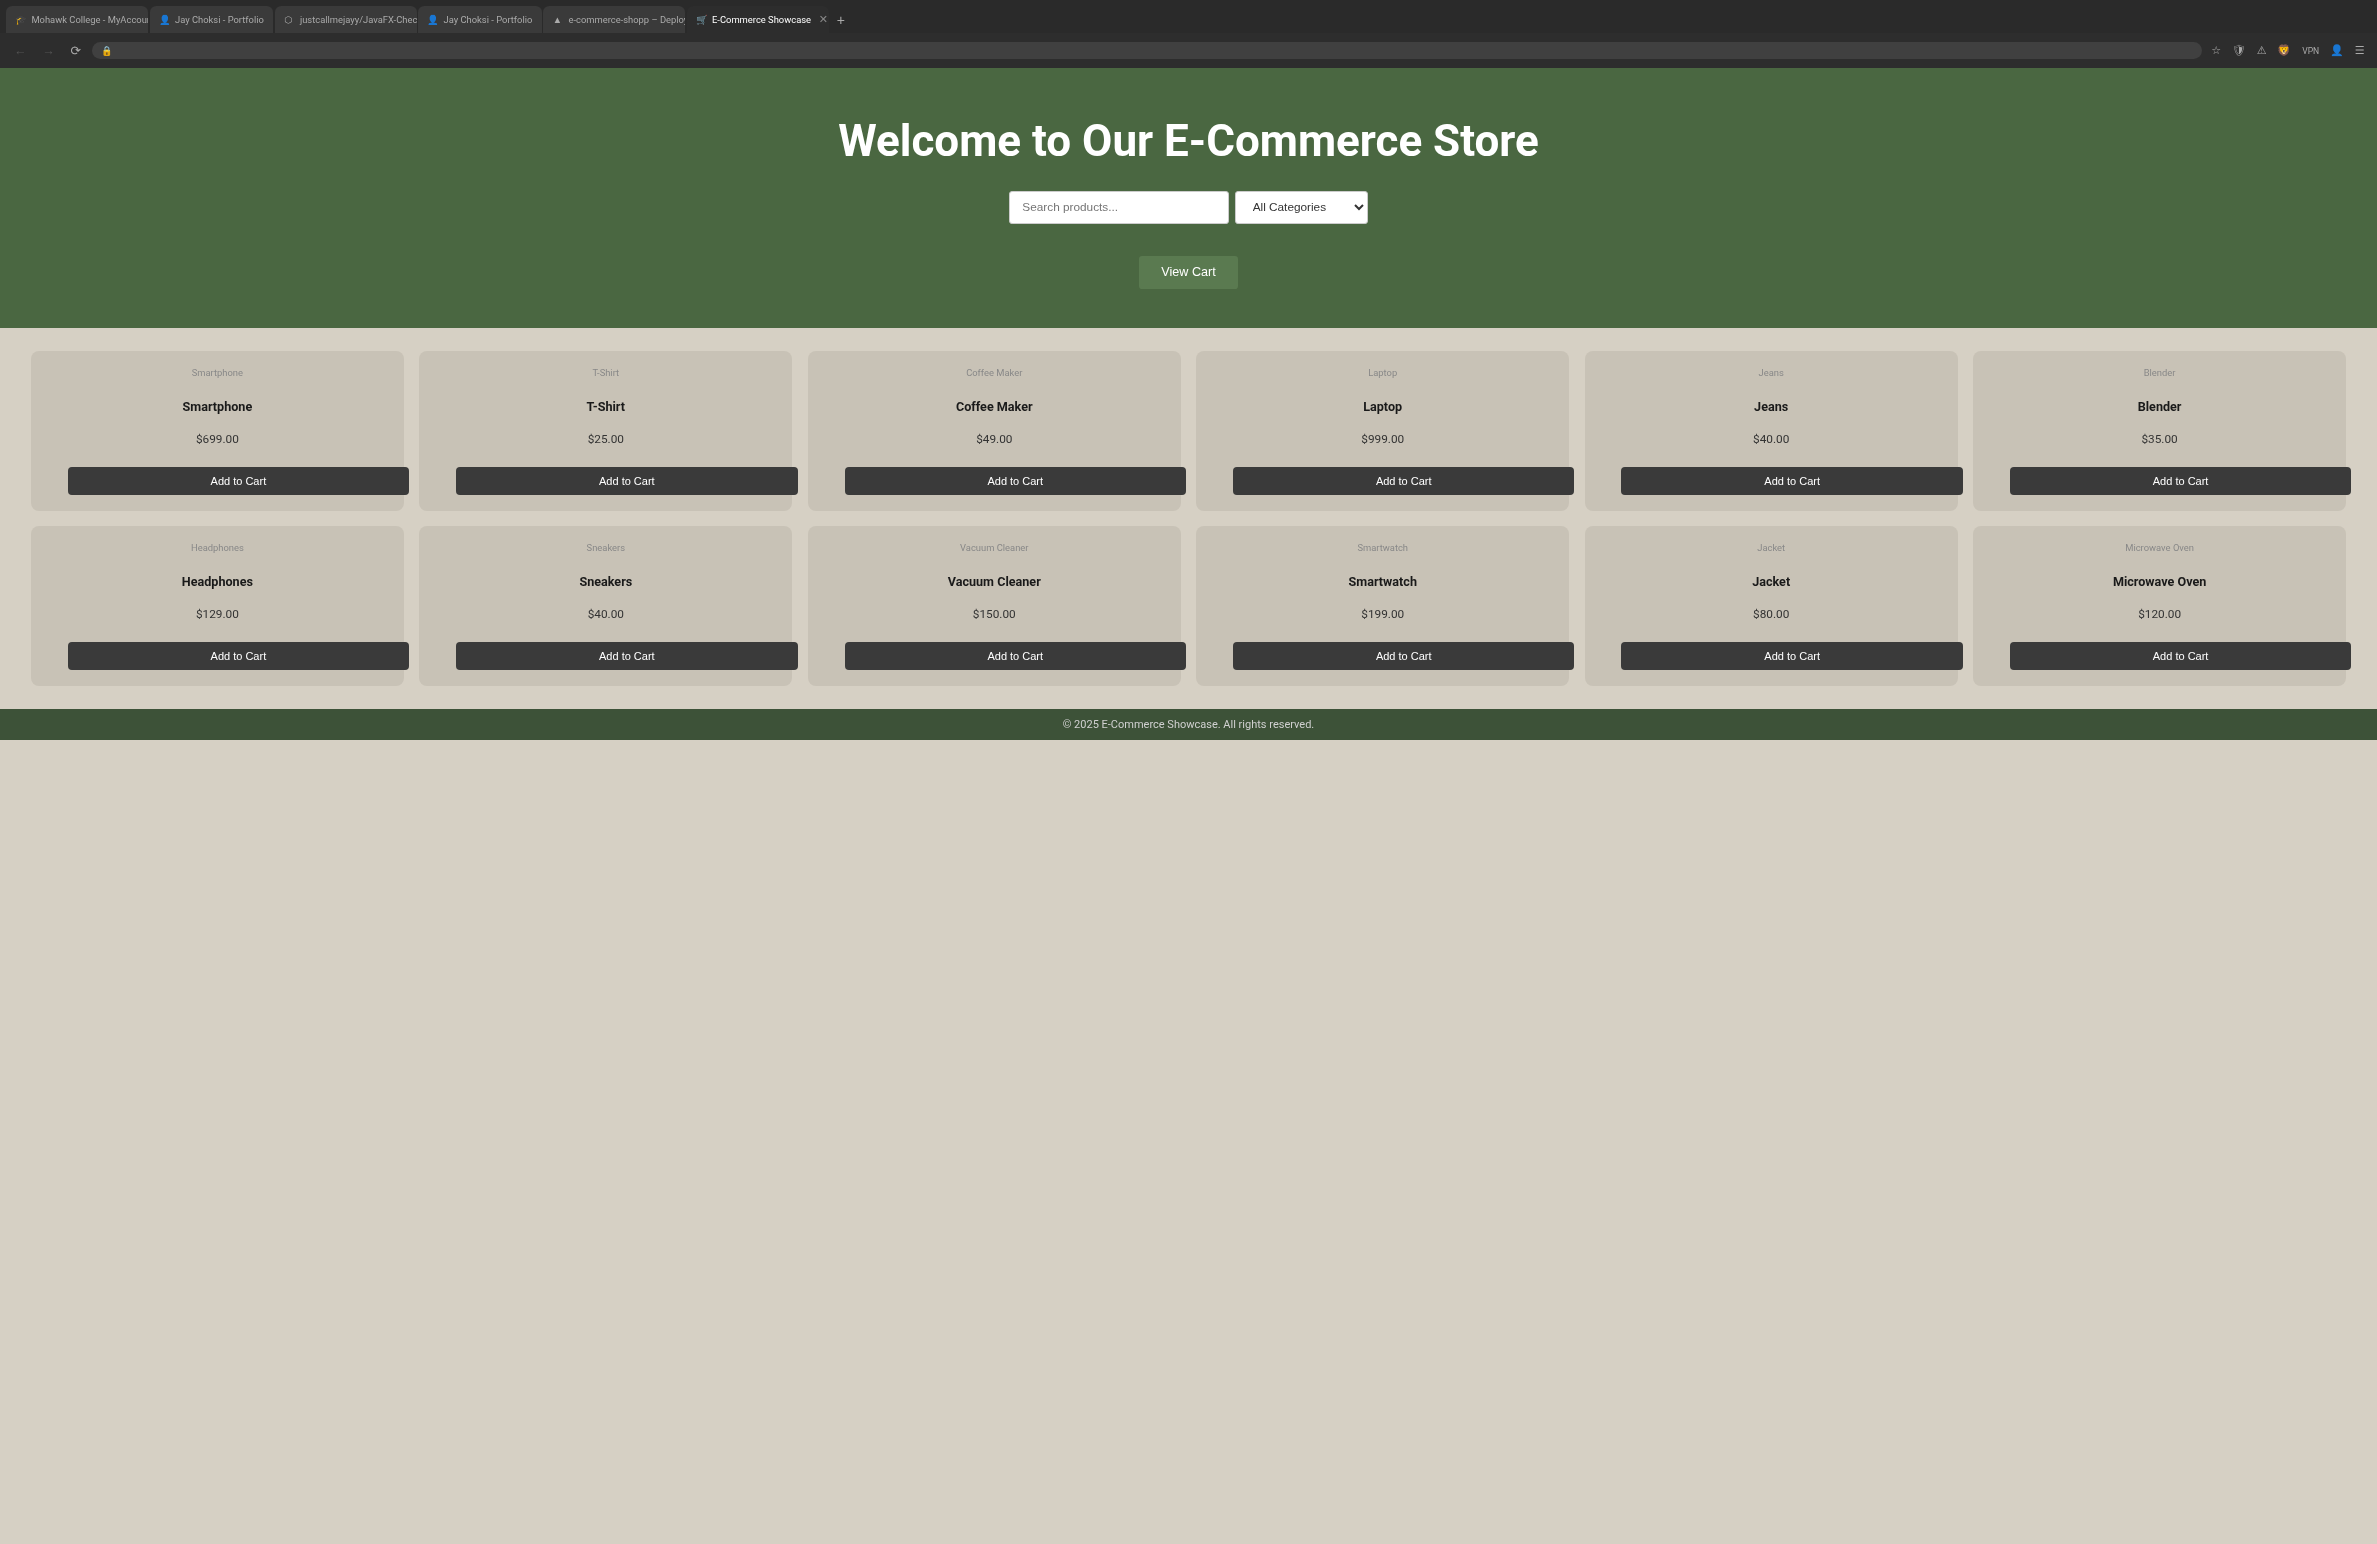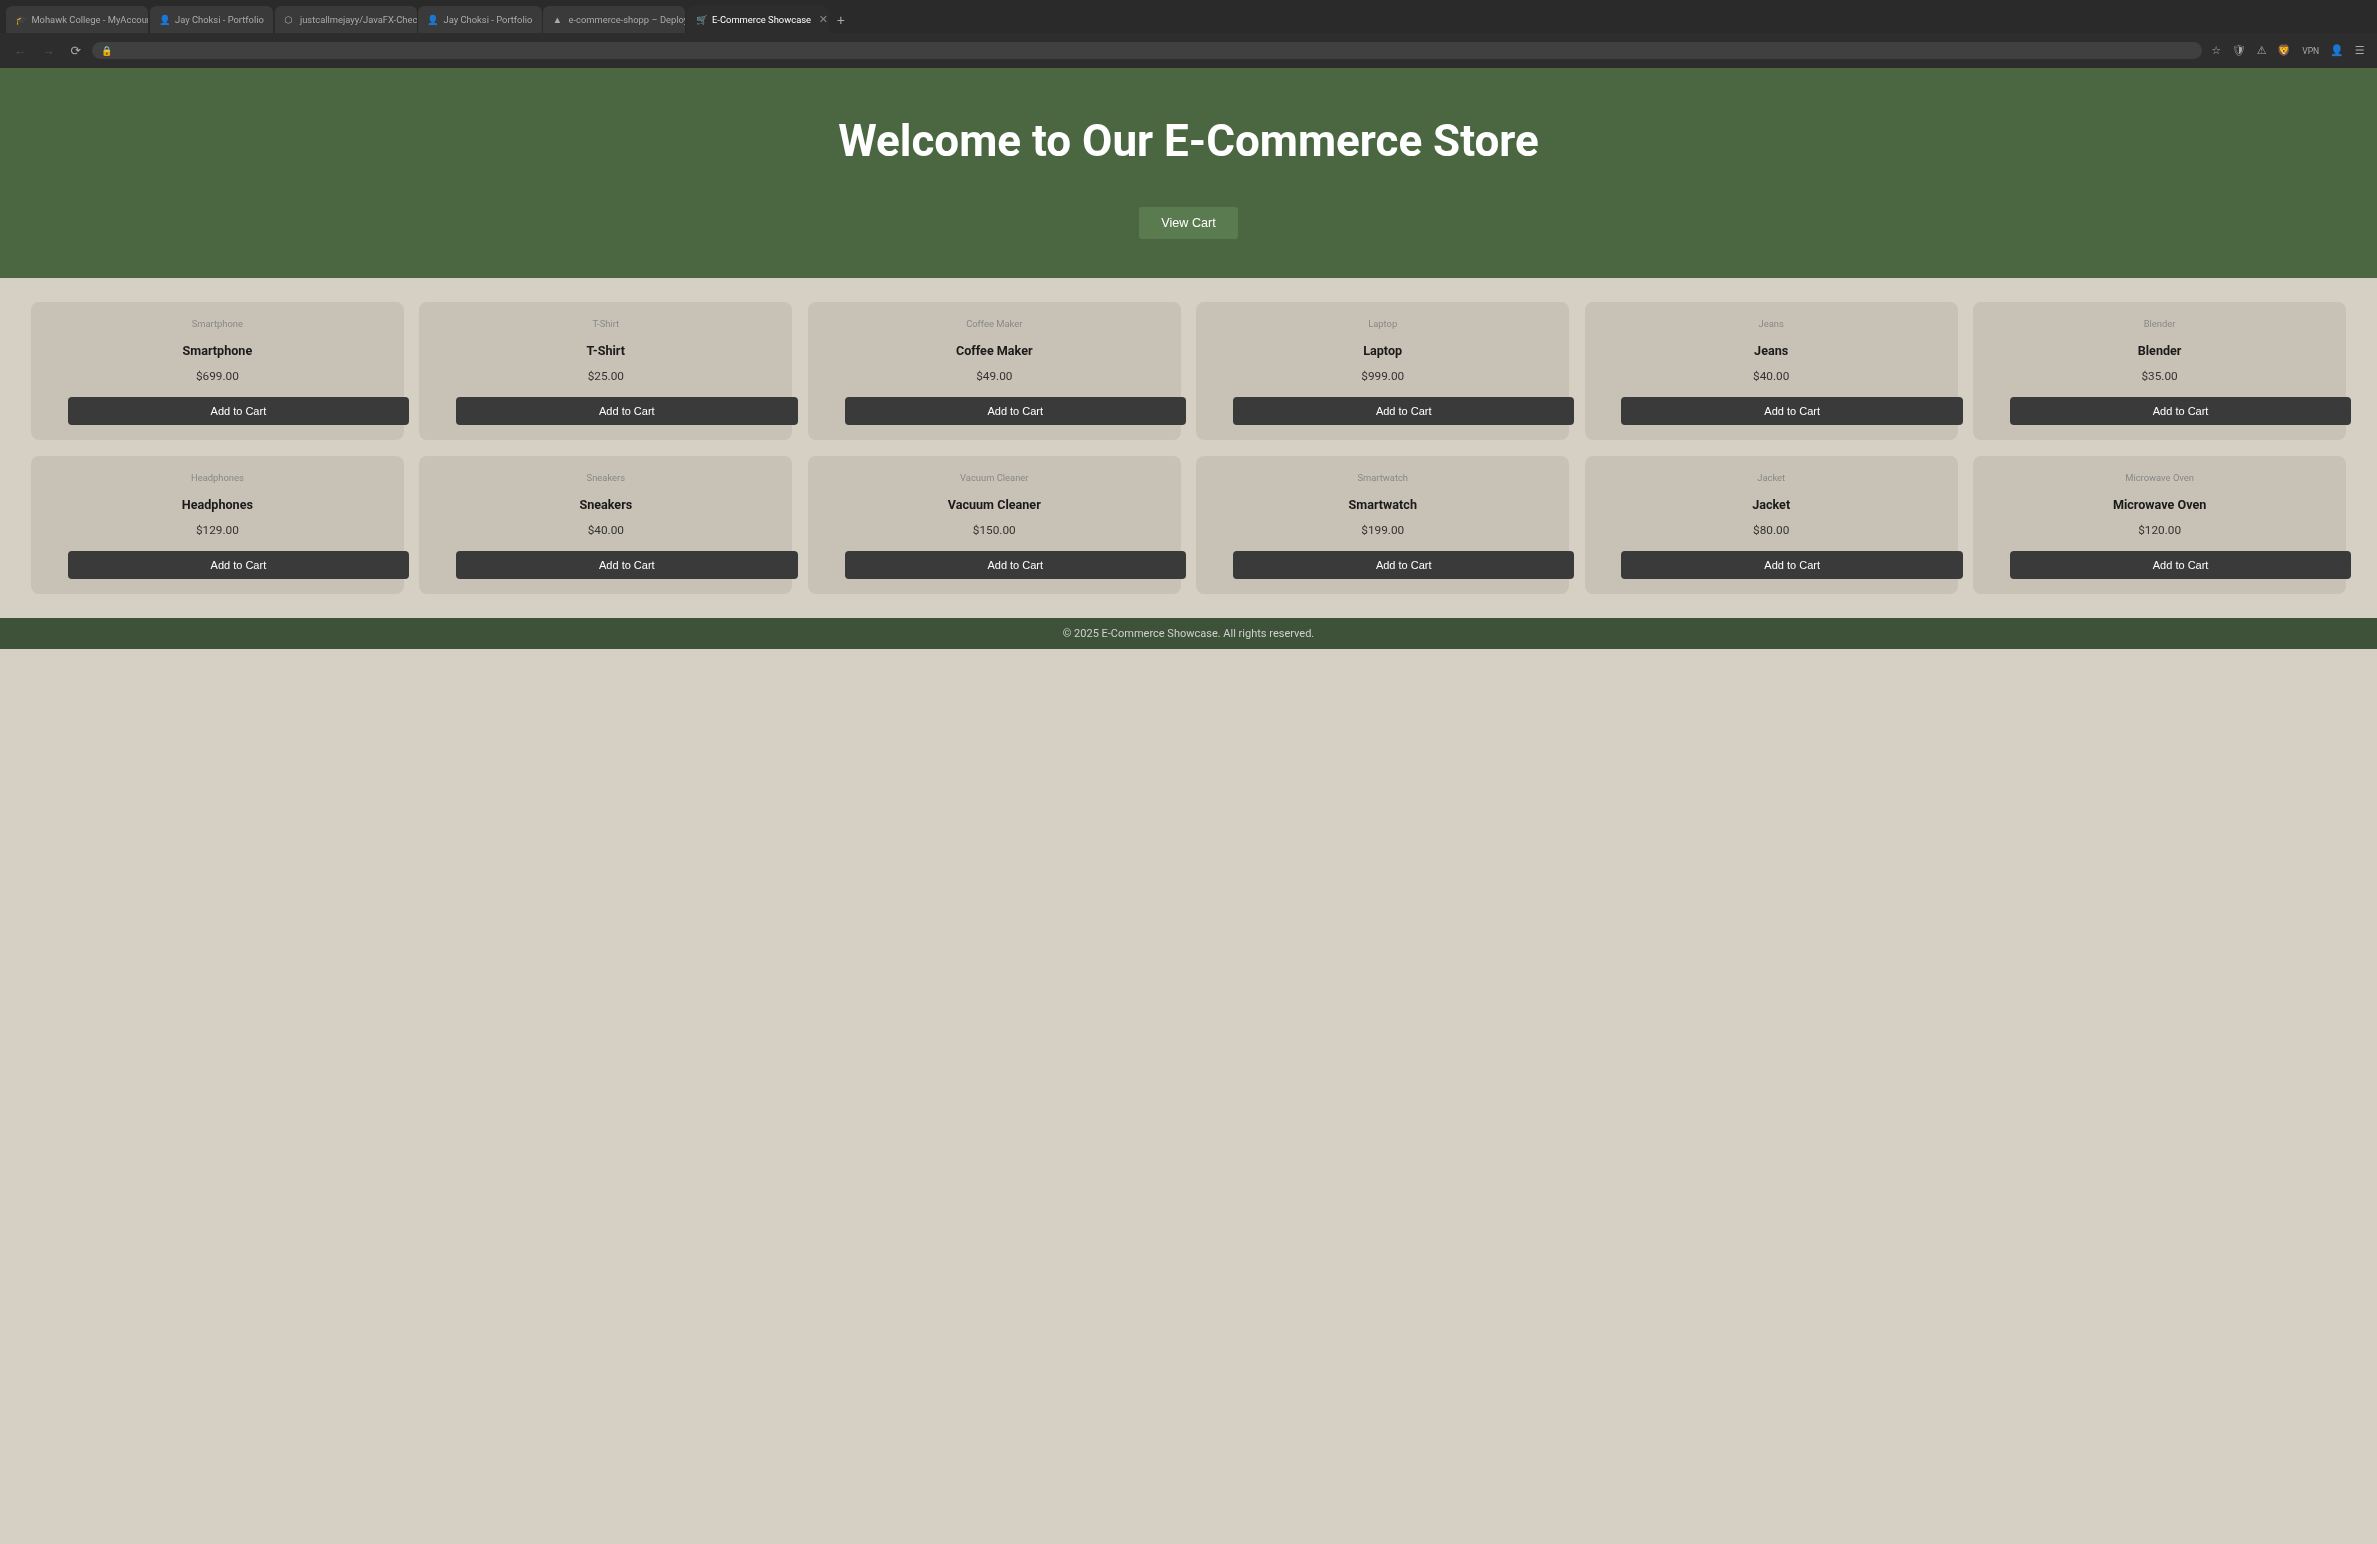--- a/index.html
+++ b/index.html
@@ -196,21 +196,21 @@
     }
 
     .product-card {
       background: #c8c2b6;
       border-radius: 7.9px;
       padding: 15.7px;
       text-align: center;
       display: flex;
       flex-direction: column;
       align-items: center;
-      gap: 11px;
+      gap: 18px;
     }
 
     .product-image-placeholder {
       color: #888;
       font-size: 9.4px;
       margin-bottom: 3.1px;
     }
 
     .product-name {
       font-weight: 700;
@@ -292,20 +292,30 @@
       <span class="nav-icon">🦁</span>
       <span class="nav-icon" style="font-size:8.6px; color:#aaa;">VPN</span>
       <span class="nav-icon">👤</span>
       <span class="nav-icon">☰</span>
     </div>
   </div>
 </div>
 
 <div class="hero">
   <h1 class="hero-title">Welcome to Our E-Commerce Store</h1>
+  <div class="search-row">
+    <input class="search-input" type="text" placeholder="Search products..." style="">
+    <select class="category-select">
+      <option>All Categories</option>
+      <option>Electronics</option>
+      <option>Clothing</option>
+      <option>Home &amp; Kitchen</option>
+      <option>Footwear</option>
+    </select>
+  </div>
   <button class="view-cart-btn">View Cart</button>
 </div>
 
 <div class="products-section">
   <div class="products-grid" id="products-grid">
 
   <div class="product-card">
       <span class="product-image-placeholder">Smartphone</span>
       <div class="product-name">Smartphone</div>
       <div class="product-price">$699.00</div>

